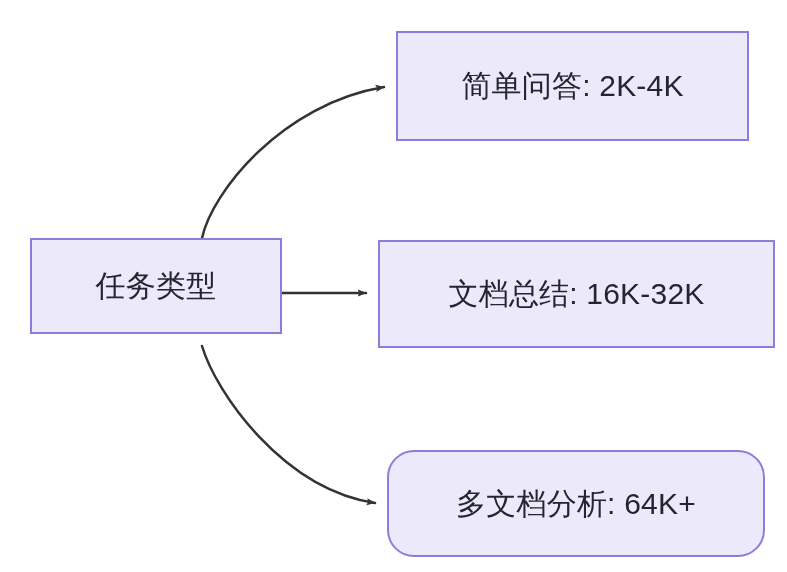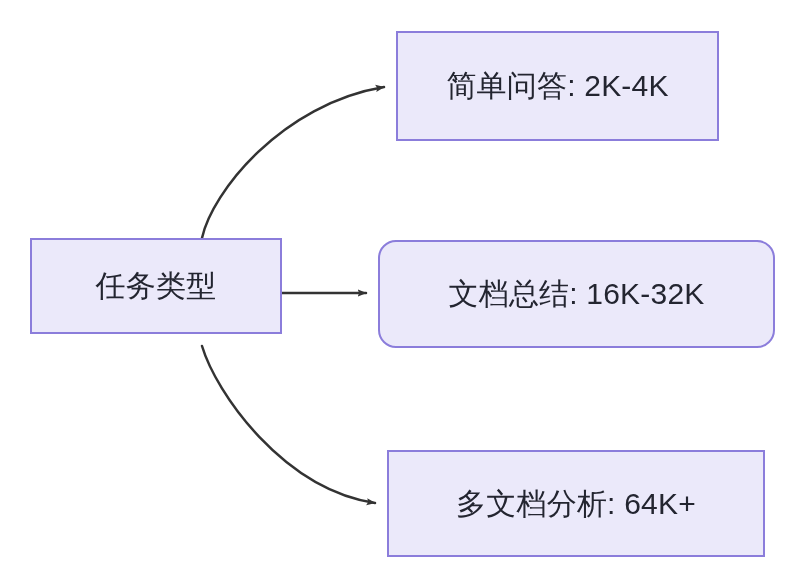--- a/index.html
+++ b/index.html
@@ -48,35 +48,35 @@
   }
   #node-root {
     left: 30px;
     top: 238px;
     width: 252px;
     height: 96px;
   }
   #node-simple-qa {
     left: 396px;
     top: 31px;
-    width: 323px;
+    width: 353px;
     height: 110px;
   }
   #node-doc-summary {
     left: 378px;
     top: 240px;
     width: 397px;
     height: 108px;
-    border-radius: 18px;
   }
   #node-multidoc {
     left: 387px;
     top: 450px;
     width: 378px;
     height: 107px;
+    border-radius: 27px;
   }
 </style>
 </head>
 <body>
 
 <div id="diagram-canvas">
 
   <svg id="edge-layer" viewBox="0 0 787 572">
     <defs>
       <marker id="arrowhead" markerWidth="9" markerHeight="8" refX="8.4" refY="4" orient="auto" markerUnits="userSpaceOnUse">

